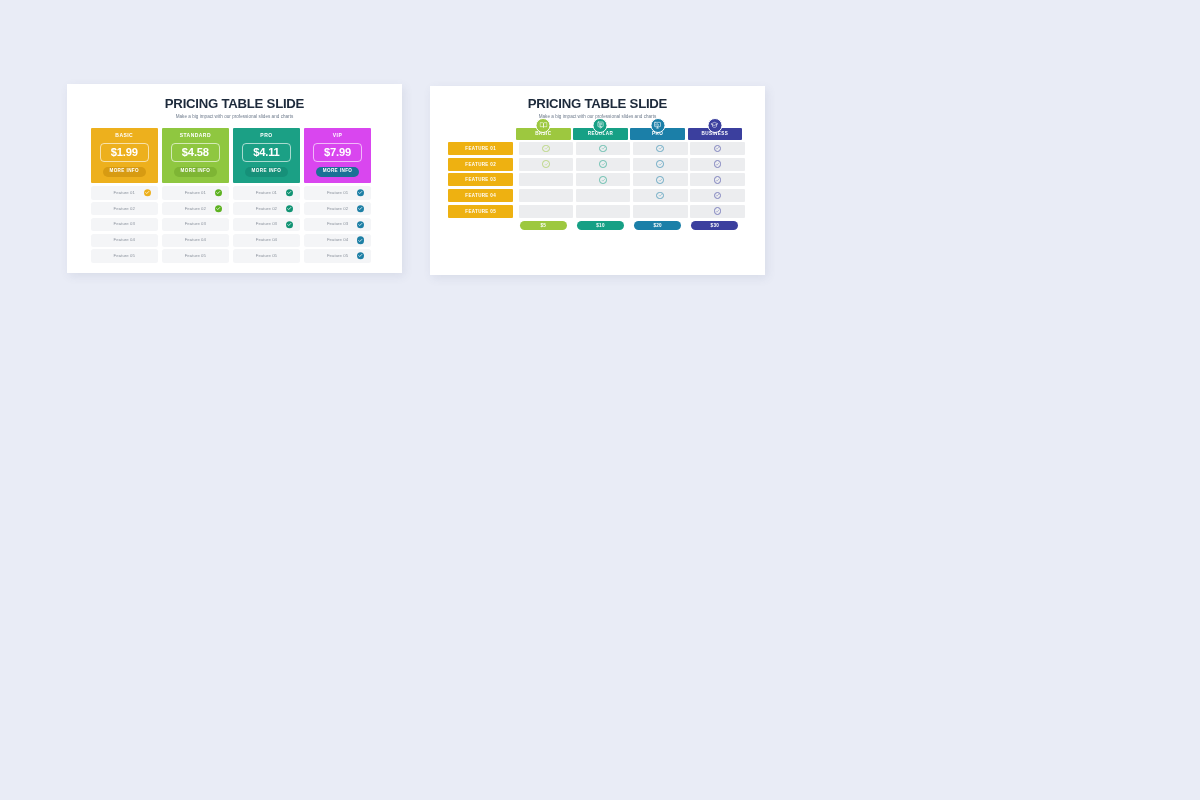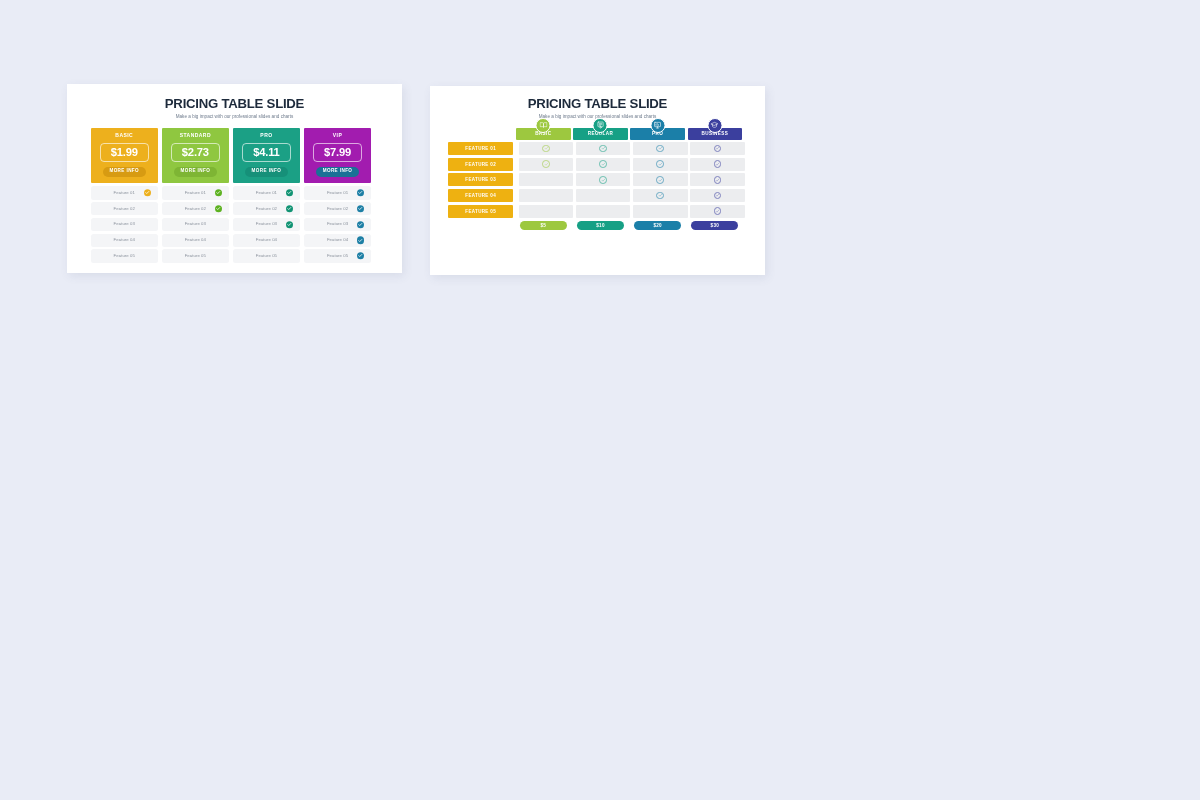--- a/index.html
+++ b/index.html
@@ -271,21 +271,21 @@
             </div>
             <div class="feat-row">
               <span class="feat-label">Feature 05</span>
             </div>
           </div>
         </div>
         <div class="price-col">
           <div class="price-head" style="background: rgb(143, 199, 64);">
             <div class="plan-name">STANDARD</div>
             <div class="price-pill">
-              <div class="price-amount">$2.73</div>
+              <div class="price-amount">$4.58</div>
             </div>
             <div class="more-info" style="background: rgb(126, 181, 52);">MORE INFO</div>
           </div>
           <div class="feat-rows">
             <div class="feat-row">
               <span class="feat-label">Feature 01</span>
               <span class="tick" style="background: rgb(93, 178, 33);">
                 <svg viewBox="0 0 24 24">
                   <path d="M20 6L9 17l-5-5" fill="none" stroke="#ffffff" stroke-width="4" stroke-linecap="round" stroke-linejoin="round"></path>
                 </svg>
@@ -345,21 +345,21 @@
             </div>
             <div class="feat-row">
               <span class="feat-label">Feature 04</span>
             </div>
             <div class="feat-row">
               <span class="feat-label">Feature 05</span>
             </div>
           </div>
         </div>
         <div class="price-col">
-          <div class="price-head" style="background: #a21caf;">
+          <div class="price-head" style="background: #d946ef;">
             <div class="plan-name">VIP</div>
             <div class="price-pill">
               <div class="price-amount">$7.99</div>
             </div>
             <div class="more-info" style="background: rgb(26, 113, 150);">MORE INFO</div>
           </div>
           <div class="feat-rows">
             <div class="feat-row">
               <span class="feat-label">Feature 01</span>
               <span class="tick" style="background: rgb(29, 127, 165);">

